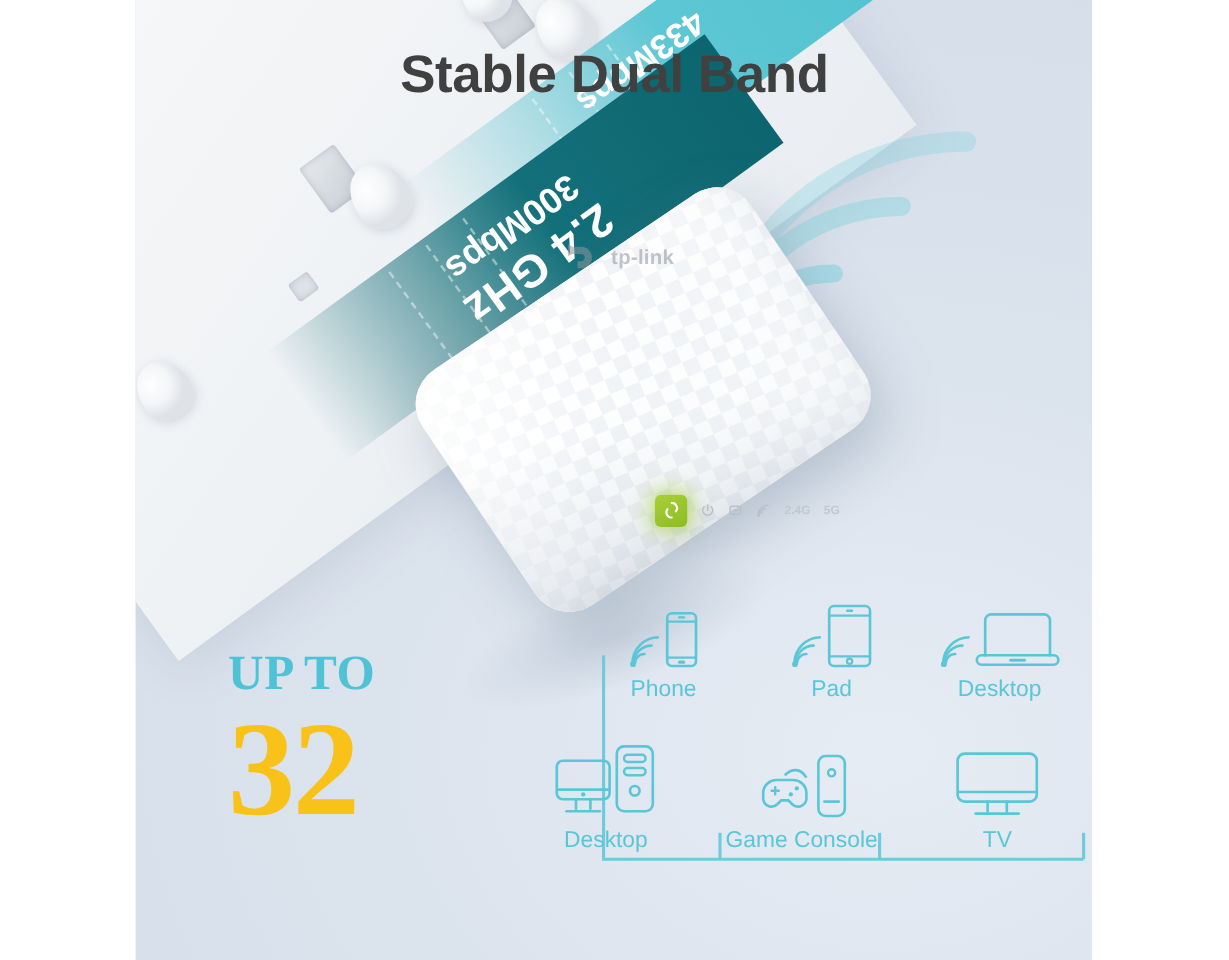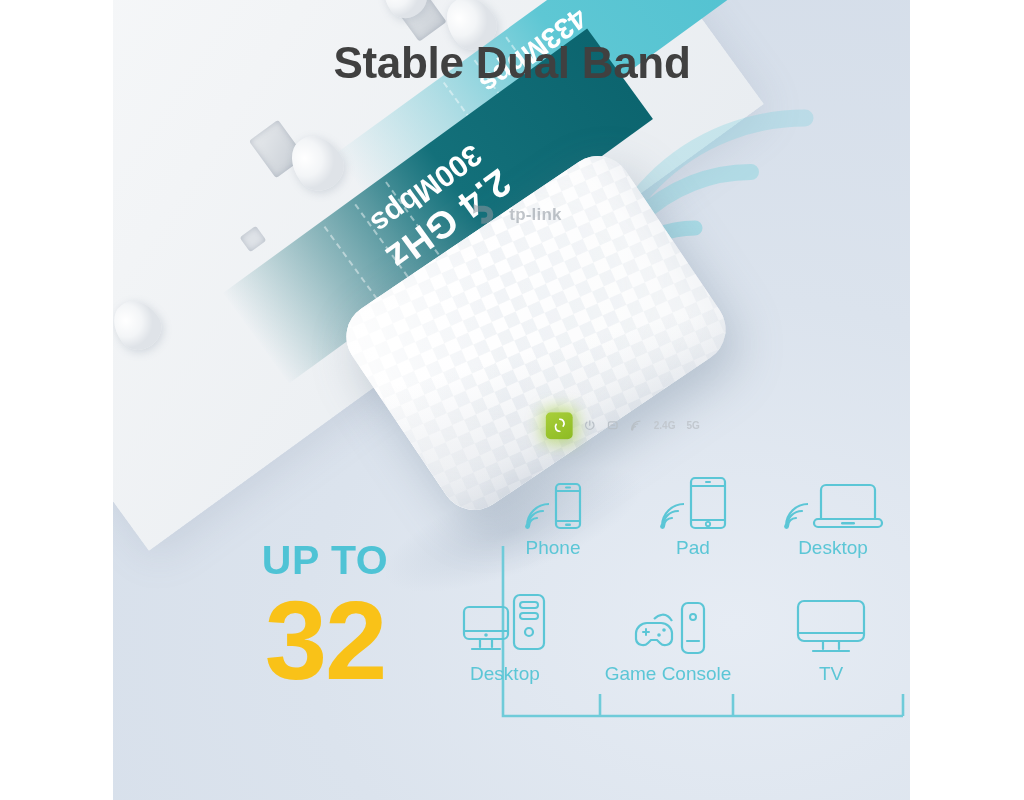--- a/index.html
+++ b/index.html
@@ -130,27 +130,27 @@
     display:flex;align-items:center;justify-content:center;
   }
 
   
   #title{
     position:absolute;left:0;right:0;top:38px;text-align:center;
     font-size:44px;font-weight:bold;color:#404040;letter-spacing:-.3px;
   }
 
   
-  #uptoblock{position:absolute;left:77px;top:540px;width:270px;text-align:center;line-height:1;}
+  #uptoblock{position:absolute;left:77px;top:540px;width:270px;line-height:1;font-family:Liberation Serif, serif;}
   #upto{font-size:41px;font-weight:bold;color:#4fc3d5;letter-spacing:.5px;}
   #bignum{font-size:112px;font-weight:bold;color:#f9c218;margin-top:4px;letter-spacing:-2px;}
   #devices{font-size:43px;font-weight:bold;color:#4fc3d5;margin-top:2px;}
 
   
-  #devgrid{position:absolute;left:370px;top:468px;width:420px;}
+  #devgrid{position:absolute;left:370px;top:495px;width:420px;}
   .devrow{display:flex;}
   .devcell{width:140px;display:flex;flex-direction:column;align-items:center;}
   .devicon{display:flex;align-items:flex-end;gap:4px;height:62px;}
   .devlabel{margin-top:7px;font-size:19px;color:#5bc6d6;white-space:nowrap;}
   .devrow.second .devlabel{margin-top:4px;}
   .devrow.second .devicon{height:66px;}
 
   
   #bracket{position:absolute;left:290px;top:546px;width:530px;height:182px;}
   #bracket svg{width:100%;height:100%;overflow:visible;}

